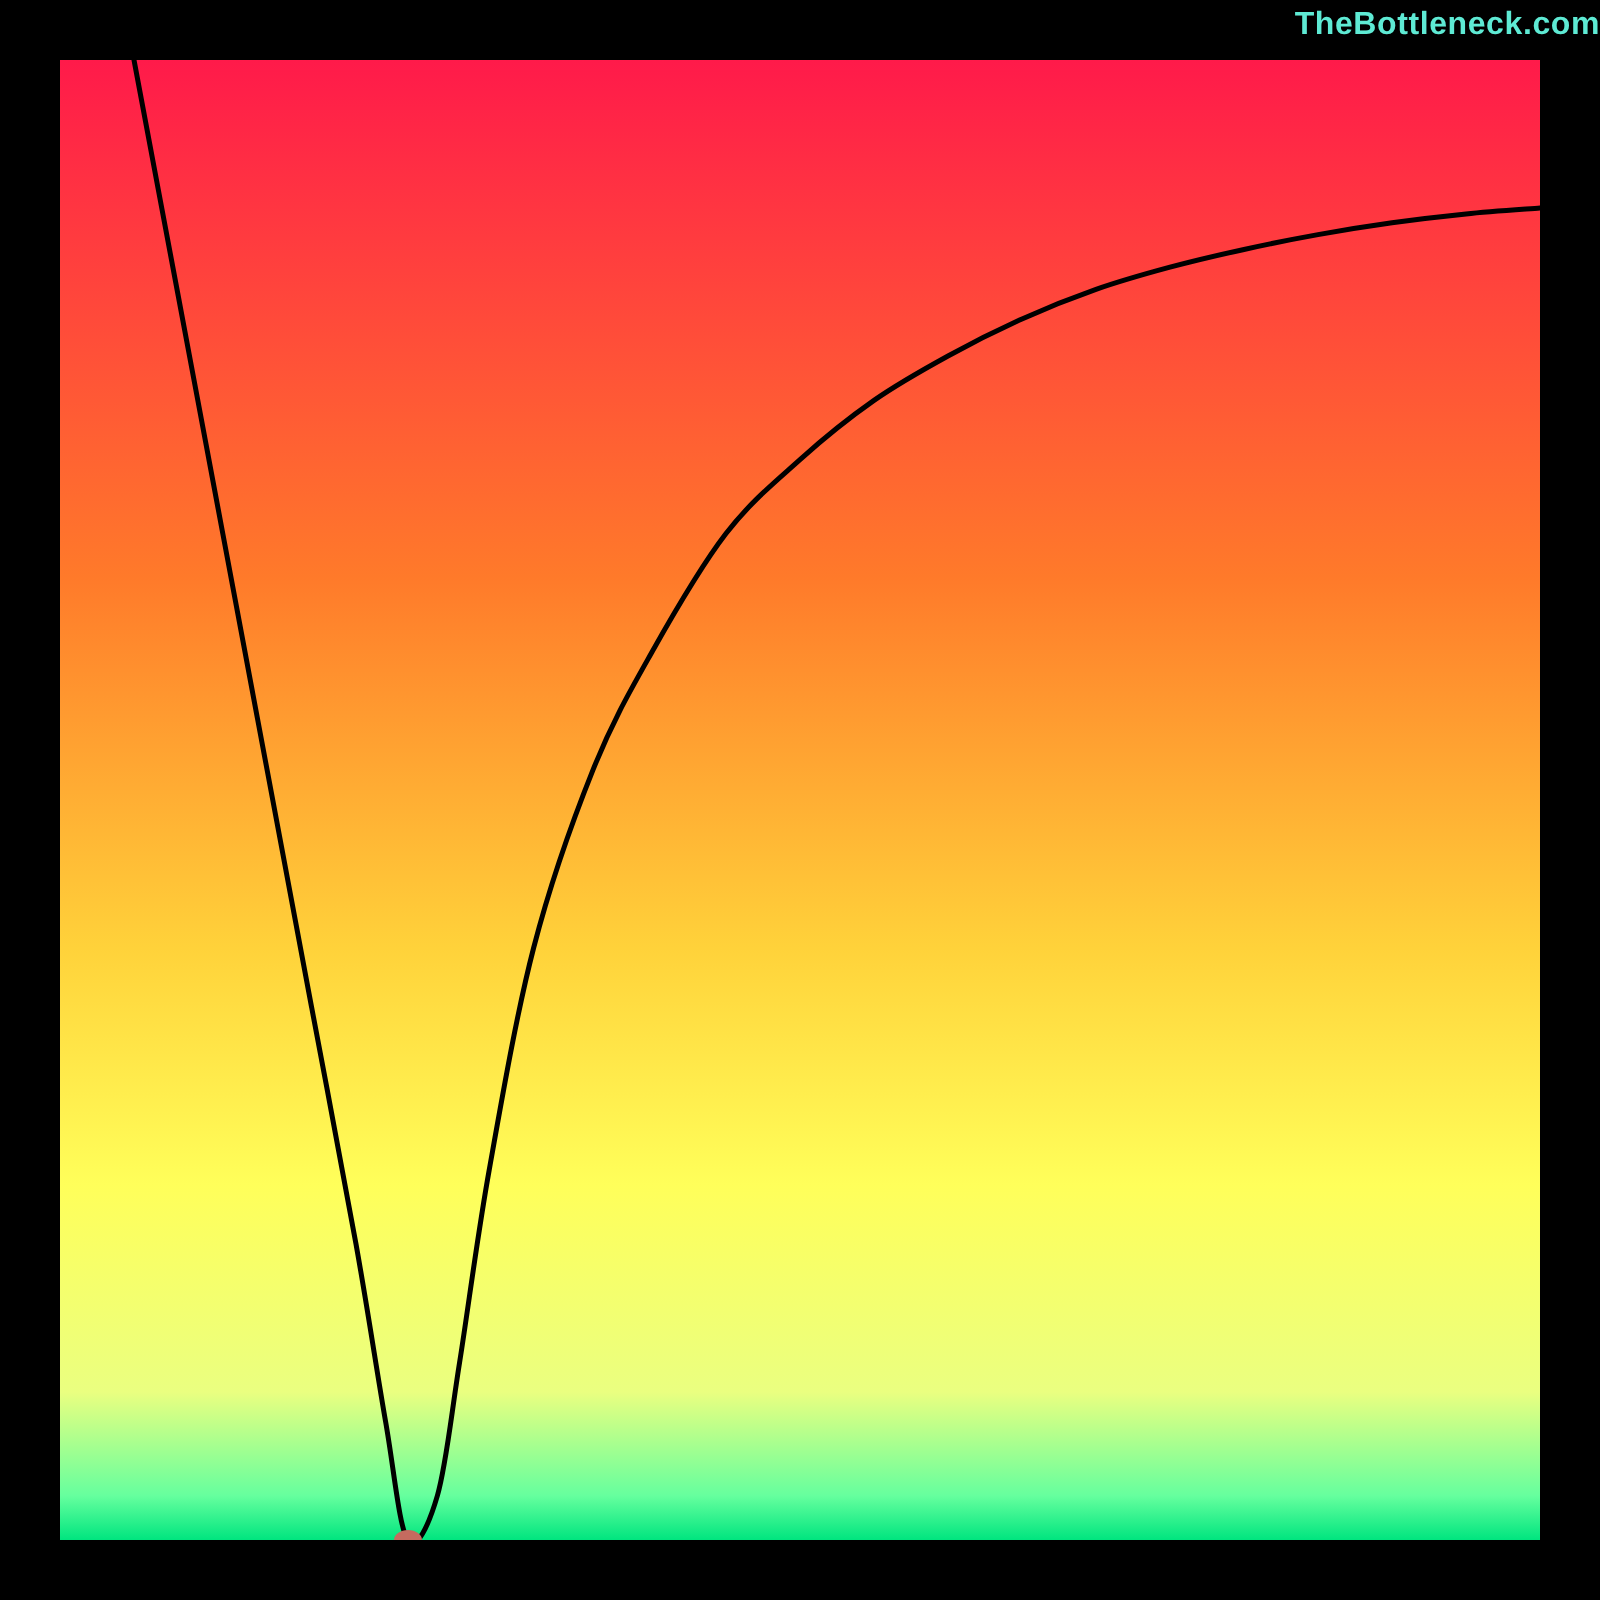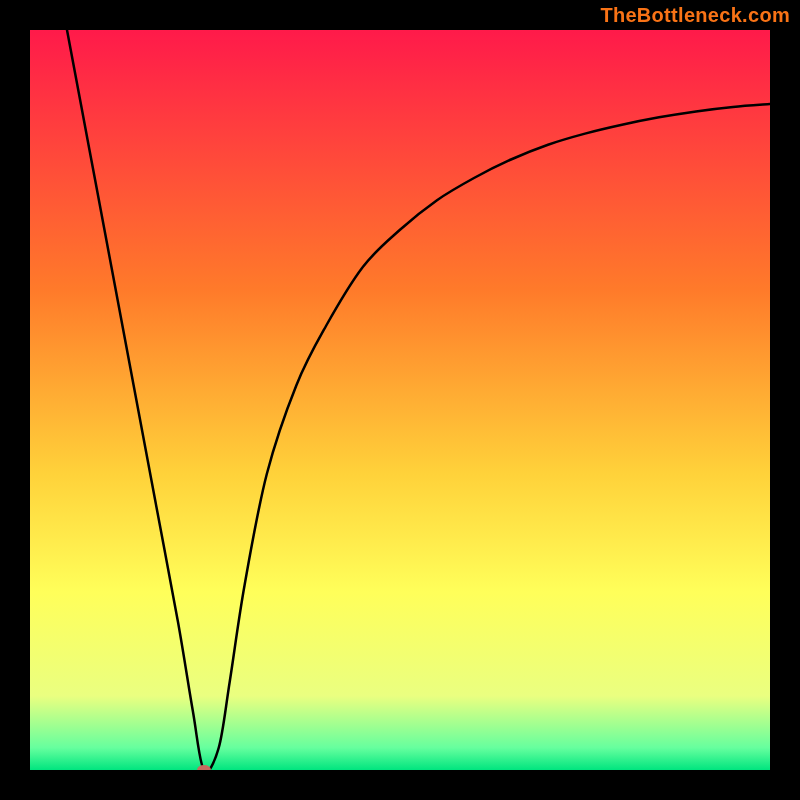--- a/index.html
+++ b/index.html
@@ -7,23 +7,23 @@
     width: 800px;
     height: 800px;
     background: #000;
     position: relative;
     font-family: Arial, sans-serif;
     overflow: hidden;
   }
   .watermark {
     position: absolute;
     top: 4px;
-    right: 10px;
-    color: #f97316;
-    font-size: 20px;
+    right: 0;
+    color: #5eead4;
+    font-size: 16px;
     font-weight: bold;
     z-index: 50;
     letter-spacing: 0.3px;
   }
   .plot-area {
     position: absolute;
     left: 30px;
     top: 30px;
     width: 740px;
     height: 740px;

